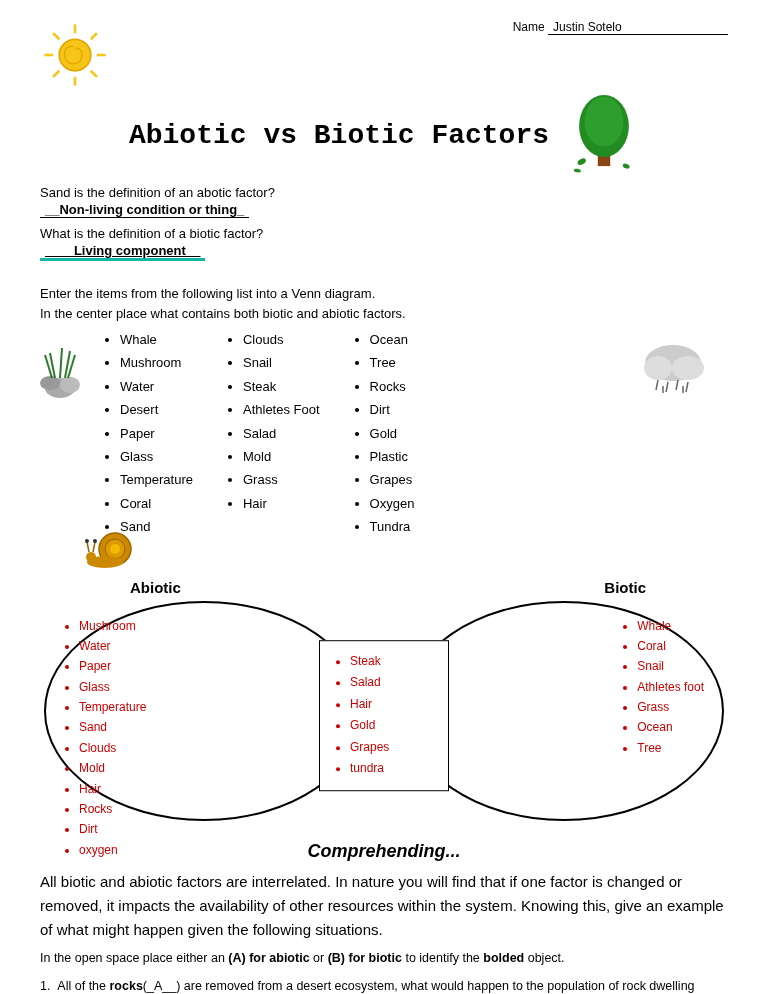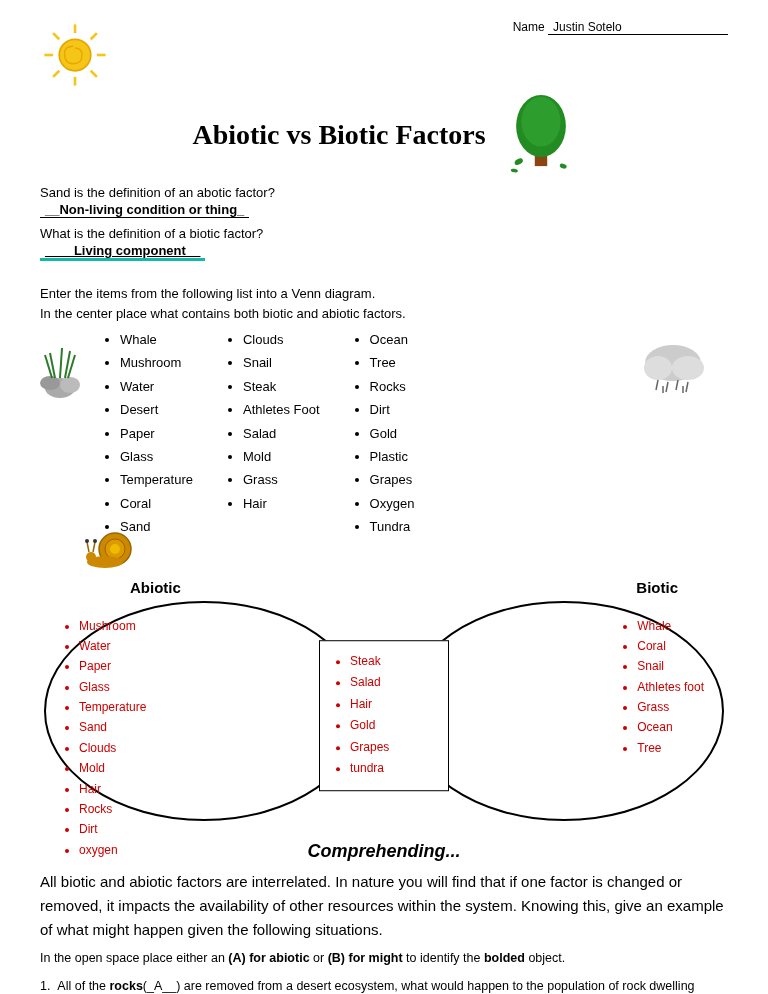--- a/index.html
+++ b/index.html
@@ -23,21 +23,21 @@
       height: 70px;
       flex-shrink: 0;
     }
     .title-row {
       display: flex;
       justify-content: center;
       align-items: center;
       margin-bottom: 10px;
     }
     .page-title {
-      font-family: Liberation Serif, serif;
+      font-family: Liberation Mono, monospace;
       font-size: 28px;
       font-weight: bold;
       text-align: center;
     }
     .tree-icon-top {
       width: 70px;
       height: 80px;
       margin-left: 20px;
     }
     .section {
@@ -332,21 +332,21 @@
     <circle cx="2" cy="17" r="2" fill="#333"></circle>
     <circle cx="10" cy="17" r="2" fill="#333"></circle>
   </svg>
 </div>
 
 <br><br>
 
 
 <div class="venn-labels">
   <span class="venn-label" style="margin-left:60px;">Abiotic</span>
-  <span class="venn-label" style="margin-right:20px;">Biotic</span>
+  <span class="venn-label" style="margin-right:52px;">Biotic</span>
 </div>
 
 
 <div class="venn-container">
   <div class="venn-circle-left"></div>
   <div class="venn-circle-right"></div>
 
   <ul class="venn-left-items" id="venn-left">
       <li>Mushroom</li>
       <li>Water</li>
@@ -382,21 +382,21 @@
       <li>Ocean</li>
       <li>Tree</li>
     </ul>
 </div>
 
 
 <div>
   <div class="comprehending-title">Comprehending...</div>
   <p class="comprehending-text">All biotic and abiotic factors are interrelated.  In nature you will find that if one factor is changed or removed, it impacts the availability of other resources within the system.  Knowing this, give an example of what might happen given the following situations.</p>
   <p class="identify-instruction">
-    In the open space place either an <strong>(A) for abiotic</strong> or <strong>(B) for might</strong> to identify the <strong>bolded</strong> object.
+    In the open space place either an <strong>(A) for abiotic</strong> or <strong>(B) for biotic</strong> to identify the <strong>bolded</strong> object.
   </p>
 
   <div class="question-item">
     1. &nbsp;All of the <strong>rocks</strong>(_A__) are removed from a desert ecosystem, what would happen to the population of
     rock dwelling <strong>lizards</strong> (_b_) and in turn the animals which eat them. &nbsp;<span class="red-answer">___The lizards would die off,</span><br>
     
   </div>
 
 </div>
 

